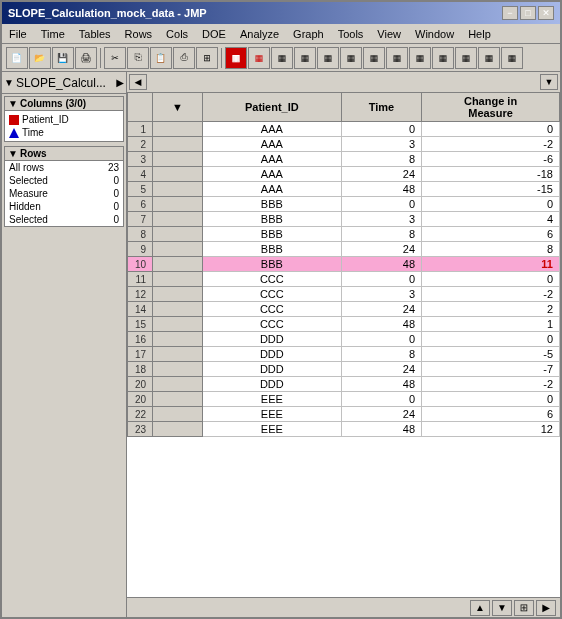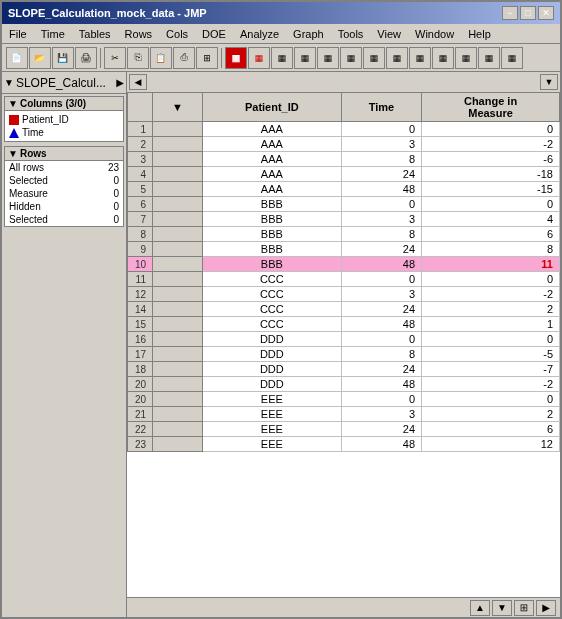--- a/index.html
+++ b/index.html
@@ -535,27 +535,20 @@
                 <td>-2</td>
               </tr>
               <tr>
                 <td class="row-num">20</td>
                 <td style="background: rgb(212, 208, 200); border: 1px solid rgb(128, 128, 128);"></td>
                 <td class="patient-id">EEE</td>
                 <td>0</td>
                 <td>0</td>
               </tr>
               <tr>
-                <td class="row-num">21</td>
-                <td style="background: rgb(212, 208, 200); border: 1px solid rgb(128, 128, 128);"></td>
-                <td class="patient-id">EEE</td>
-                <td>3</td>
-                <td>2</td>
-              </tr>
-              <tr>
                 <td class="row-num">22</td>
                 <td style="background: rgb(212, 208, 200); border: 1px solid rgb(128, 128, 128);"></td>
                 <td class="patient-id">EEE</td>
                 <td>24</td>
                 <td>6</td>
               </tr>
               <tr>
                 <td class="row-num">23</td>
                 <td style="background: rgb(212, 208, 200); border: 1px solid rgb(128, 128, 128);"></td>
                 <td class="patient-id">EEE</td>

